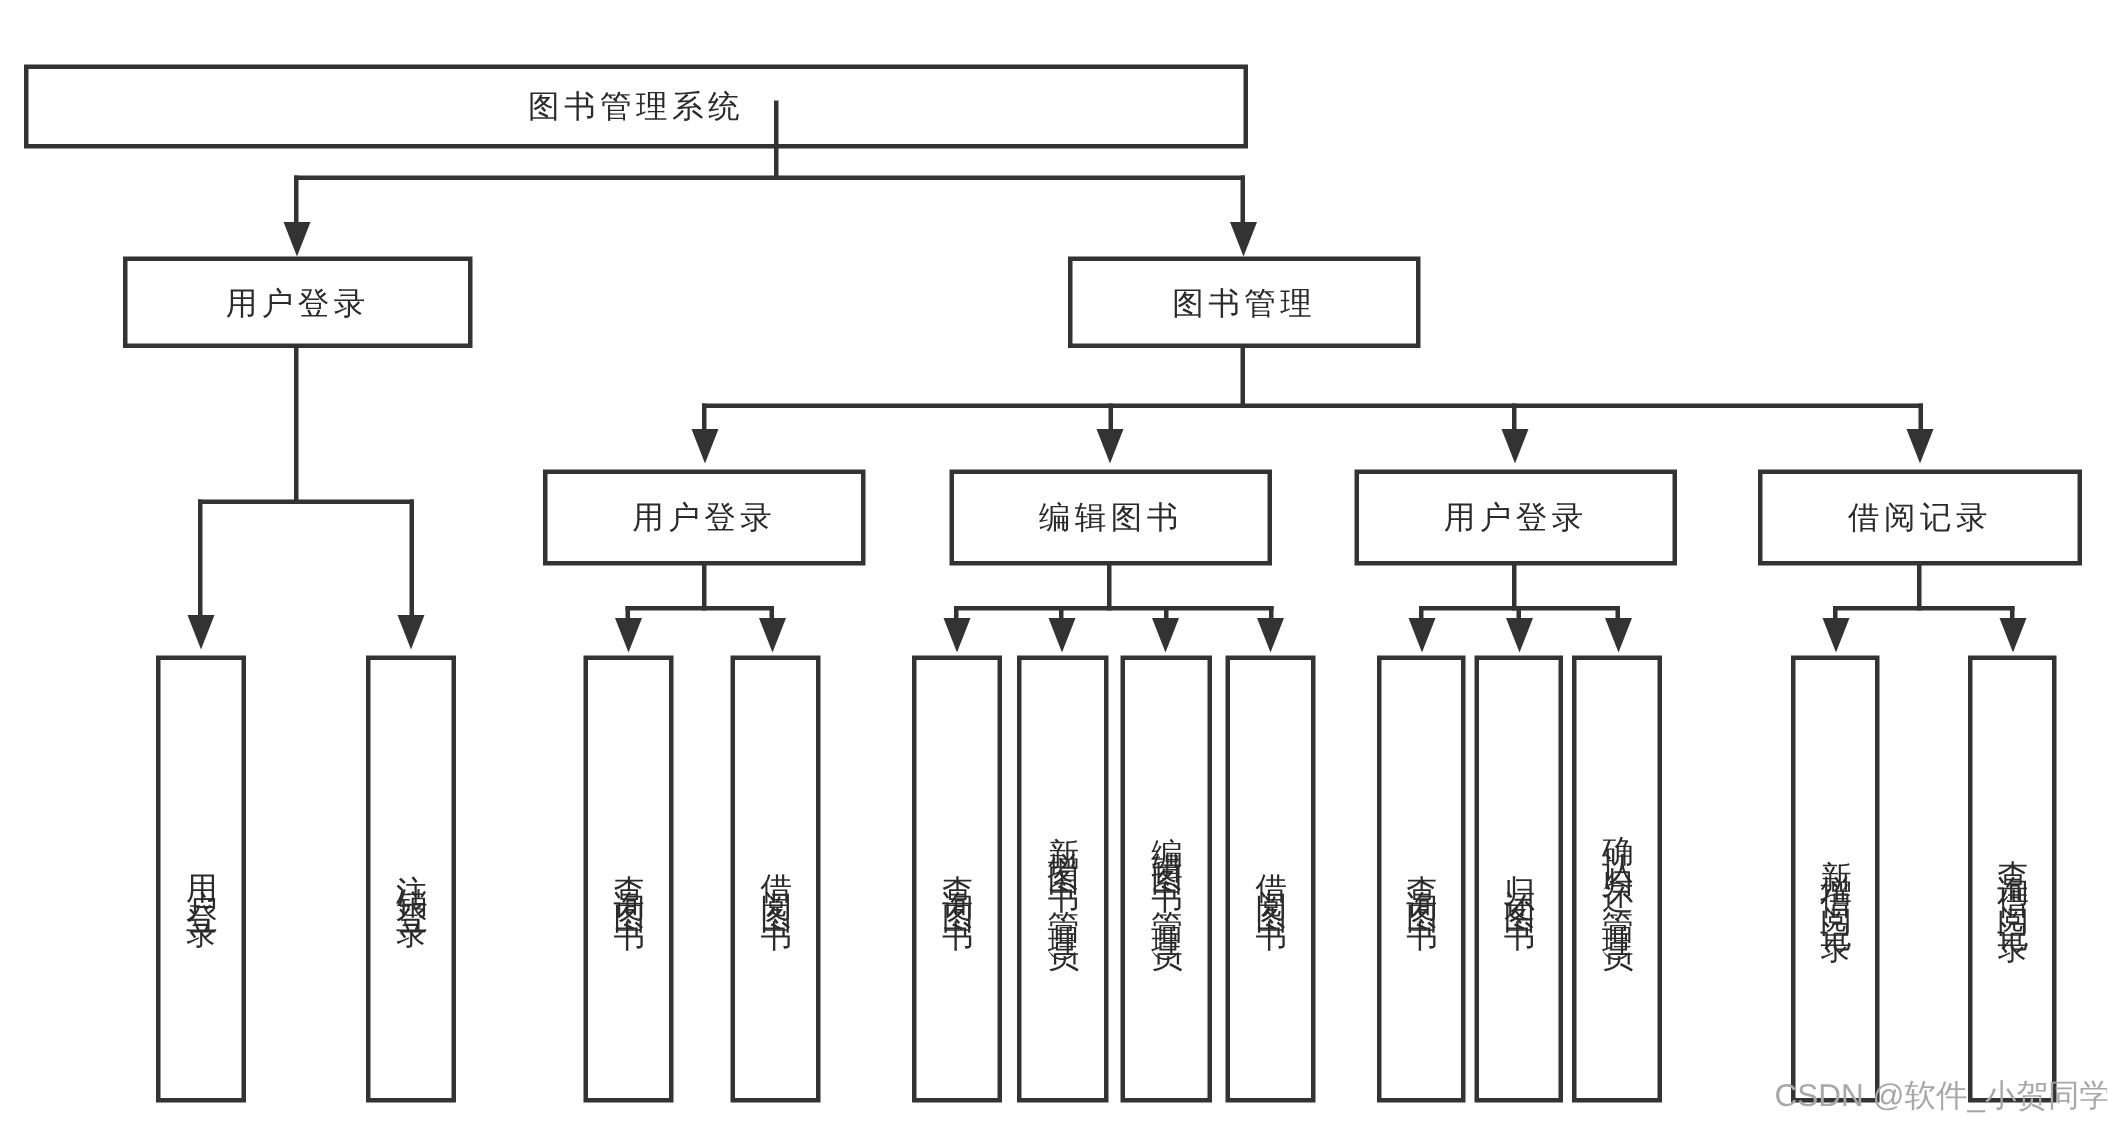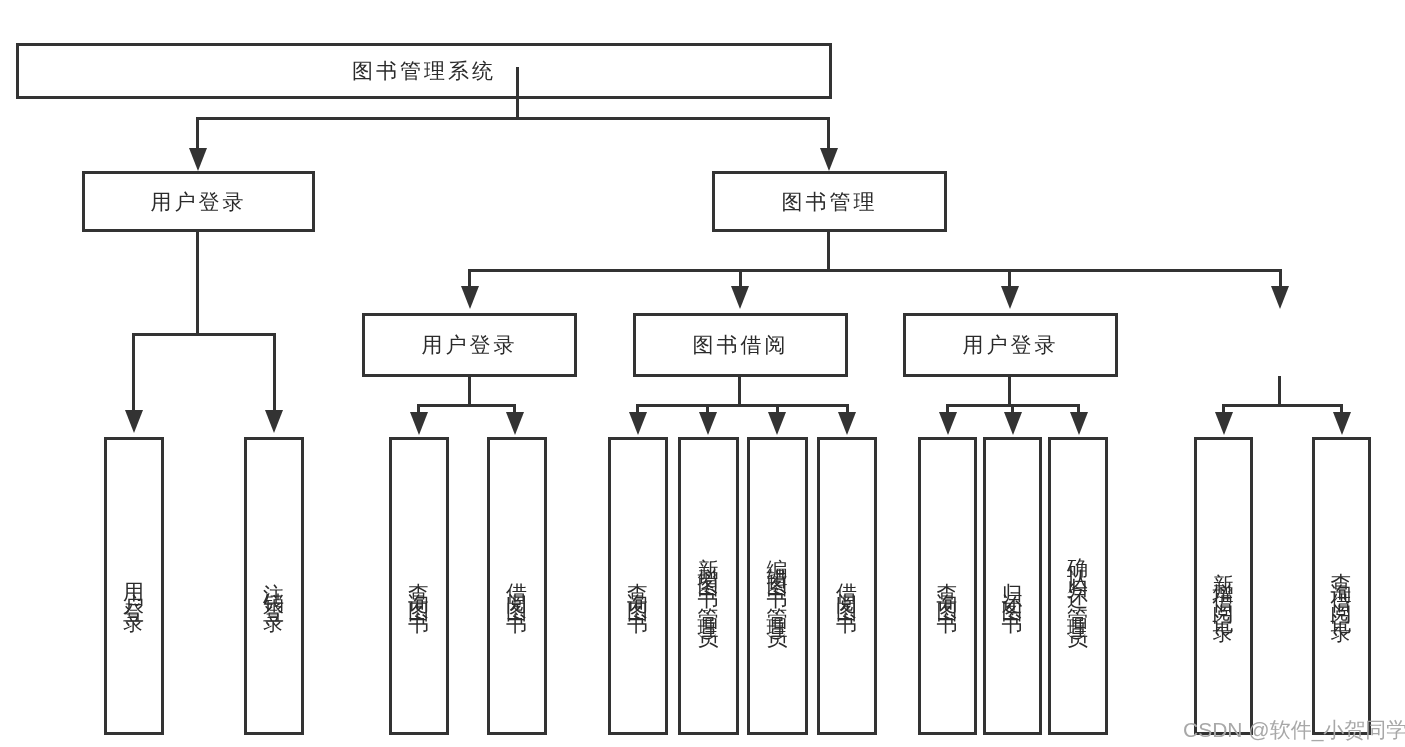--- a/index.html
+++ b/index.html
@@ -104,24 +104,27 @@
   <div class="vline" style="left:1279px; top:269px; height:19px;"></div>
   <div class="arrow" style="left:461px; top:286px;"></div>
   <div class="arrow" style="left:731px; top:286px;"></div>
   <div class="arrow" style="left:1001px; top:286px;"></div>
   <div class="arrow" style="left:1271px; top:286px;"></div>
 
   <div class="box" style="left:362px; top:313px; width:215px; height:64px;">
     <span class="lbl">用户登录</span>
   </div>
   <div class="box" style="left:633px; top:313px; width:215px; height:64px;">
-    <span class="lbl">图书借阅</span>
+    <span class="lbl">编辑图书</span>
   </div>
   <div class="box" style="left:903px; top:313px; width:215px; height:64px;">
     <span class="lbl">用户登录</span>
+  </div>
+  <div class="box" style="left:1172px; top:313px; width:216px; height:64px;">
+    <span class="lbl">借阅记录</span>
   </div>
 
   <div class="vline" style="left:468px; top:376px; height:31px;"></div>
   <div class="hline" style="left:417px; top:404px; width:99px;"></div>
   <div class="vline" style="left:417px; top:404px; height:10px;"></div>
   <div class="vline" style="left:513px; top:404px; height:10px;"></div>
   <div class="arrow" style="left:410px; top:412px;"></div>
   <div class="arrow" style="left:506px; top:412px;"></div>
 
   <div class="vline" style="left:738px; top:376px; height:31px;"></div>

